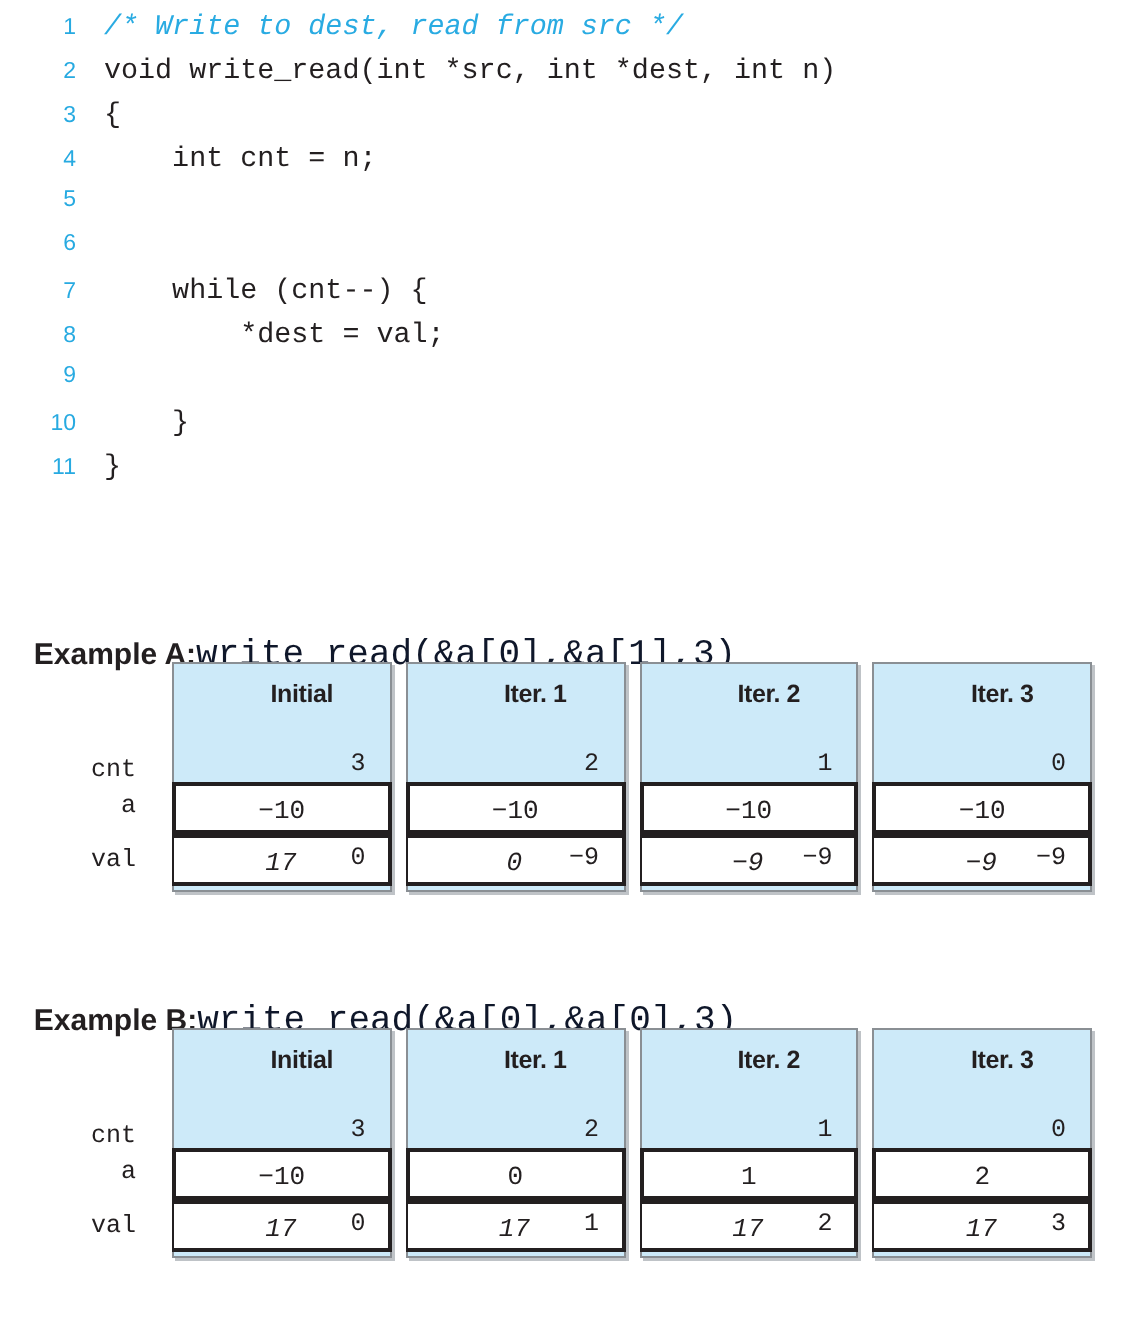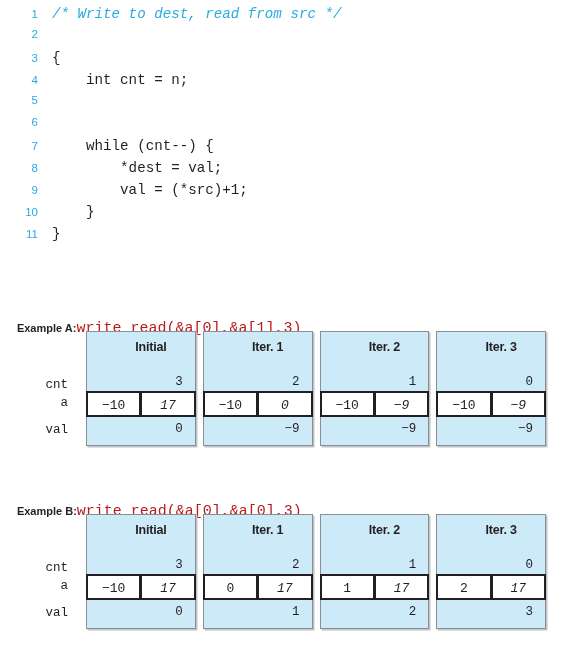--- a/index.html
+++ b/index.html
@@ -52,27 +52,27 @@
 
   
   .example-caption {
     position: absolute;
     left: 8px;
     white-space: pre;
   }
   .example-caption .ex-label {
     font-family: "Liberation Sans", sans-serif;
     font-weight: bold;
-    font-size: 11px;
+    font-size: 15px;
     color: #231f20;
   }
   .example-caption .ex-call {
     font-family: "Liberation Mono", monospace;
-    font-size: 15px;
-    color: #b91c1c;
+    font-size: 18px;
+    color: #0f172a;
   }
 
   
   .diagram {
     position: absolute;
     left: 0;
     width: 566px;
   }
   .row-labels {
     position: absolute;
@@ -127,20 +127,21 @@
     padding-top: 17px;
     height: 16px;
   }
   .array-row {
     position: absolute;
     left: -1px;
     right: -1px;
     top: 59px;
     display: flex;
     box-sizing: border-box;
+    flex-direction: column;
   }
   .cell {
     flex: 1 1 0;
     height: 26px;
     line-height: 26px;
     text-align: center;
     background: #ffffff;
     border: 2px solid #231f20;
     box-sizing: border-box;
     font-family: "Liberation Mono", monospace;
@@ -167,20 +168,21 @@
 </head>
 <body>
 
 <div class="code-block">
   <div class="code-line">
     <span class="line-no">1</span>
     <span class="line-code comment">/* Write to dest, read from src */</span>
   </div>
   <div class="code-line">
     <span class="line-no">2</span>
+    <span class="line-code">void write_read(int *src, int *dest, int n)</span>
   </div>
   <div class="code-line">
     <span class="line-no">3</span>
     <span class="line-code">{</span>
   </div>
   <div class="code-line">
     <span class="line-no">4</span>
     <span class="line-code">    int cnt = n;</span>
   </div>
   <div class="code-line">
@@ -193,21 +195,20 @@
   <div class="code-line">
     <span class="line-no">7</span>
     <span class="line-code">    while (cnt--) {</span>
   </div>
   <div class="code-line">
     <span class="line-no">8</span>
     <span class="line-code">        *dest = val;</span>
   </div>
   <div class="code-line">
     <span class="line-no">9</span>
-    <span class="line-code">        val = (*src)+1;</span>
   </div>
   <div class="code-line">
     <span class="line-no">10</span>
     <span class="line-code">    }</span>
   </div>
   <div class="code-line">
     <span class="line-no">11</span>
     <span class="line-code">}</span>
   </div>
 </div>

